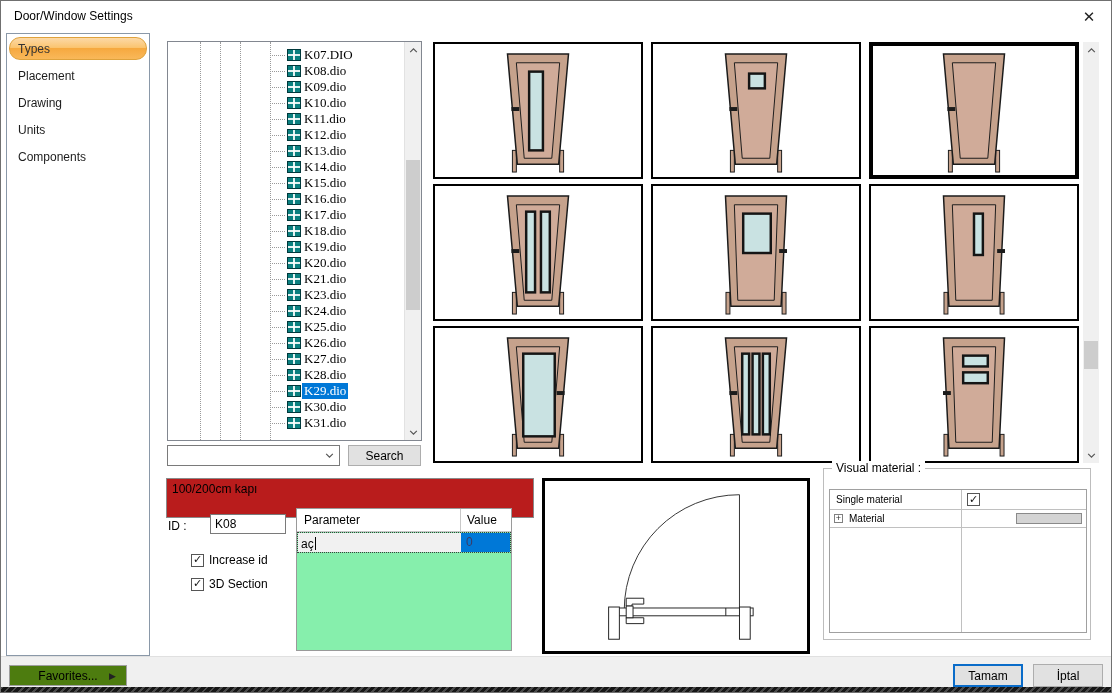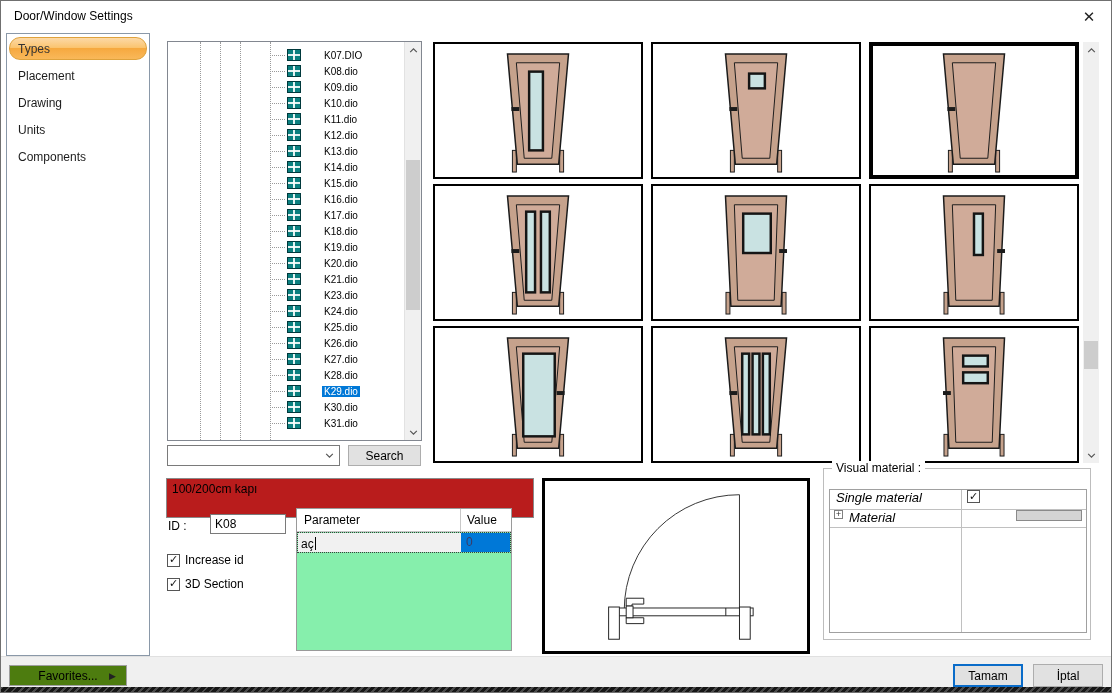--- a/index.html
+++ b/index.html
@@ -23,21 +23,21 @@
     background: linear-gradient(#fcd9a7 0%, #fbc571 45%, #f6a93f 50%, #f9b85a 100%);
     border:1px solid #dfa23c; color:#333; }
   
   .tree-panel { position:absolute; left:166px; top:40px; width:255px; height:400px;
     background:#fff; border:1px solid #828790; overflow:hidden; }
   .tree-guides { position:absolute; top:0; bottom:0; width:1px; border-left:1px dotted #9a9a9a; }
   .tree-rows { position:absolute; left:0; top:5px; right:18px; }
   .tree-row { position:relative; height:16px; display:flex; align-items:center; }
   .tree-connector { position:absolute; left:102px; top:8px; width:15px; border-top:1px dotted #9a9a9a; }
   .tree-icon { margin-left:119px; flex:0 0 auto; display:block; }
-  .tree-label { margin-left:21px; font-size:10px; padding:0 2px; white-space:nowrap; }
+  .tree-label { margin-left:1px; font-size:13px; padding:0 2px; white-space:nowrap;font-family:Liberation Serif, serif; }
   .tree-row.selected .tree-label { background:#0078d7; color:#fff; }
   
   .vscroll { position:absolute; background:#f0f0f0; }
   .vscroll .arrow { position:absolute; left:0; width:100%; height:16px; display:flex; align-items:center; justify-content:center; }
   .vscroll .thumb { position:absolute; left:1px; right:1px; background:#cdcdcd; }
   .tree-scroll { right:0; top:0; width:17px; height:398px; border-left:1px solid #e2e2e2; }
   .grid-scroll { left:1082px; top:41px; width:16px; height:421px; }
   .chev { width:9px; height:5px; }
   
   .combo { position:absolute; left:166px; top:444px; width:173px; height:21px;
@@ -51,21 +51,21 @@
     display:grid; grid-template-columns:repeat(3,210px); grid-template-rows:repeat(3,137px);
     column-gap:8px; row-gap:5px; }
   .door-cell { background:#fff; border:2px solid #000; display:flex; align-items:center; justify-content:center; }
   .door-cell.selected { border-width:4px; }
   
   .desc-box { position:absolute; left:165px; top:477px; width:368px; height:40px;
     border:1px solid #8a8a8a; padding:3px 0 0 5px; font-size:12px; background:#b91c1c; }
   .id-label { position:absolute; left:167px; top:518px; font-size:12px; }
   .id-field { position:absolute; left:209px; top:513px; width:76px; height:20px;
     border:1px solid #7a7a7a; font-size:12px; padding:0 4px; font-family:inherit; }
-  .cb-row { position:absolute; display:flex; align-items:center; gap:5px; font-size:12px; }
+  .cb-row { position:absolute; display:flex; align-items:center; gap:5px; font-size:12px;margin-left:24px; }
   .cb { width:13px; height:13px; background:#fff; border:1px solid #555;
     display:inline-flex; align-items:center; justify-content:center; font-size:11px; color:#111; }
   .cb.checked::after { content:"✓"; margin-top:-1px; }
   
   .param-table { position:absolute; left:295px; top:507px; width:216px; height:143px;
     border:1px solid #9a9a9a; background:#86efac;padding-left:44px; }
   .param-head { position:absolute; left:0; top:0; right:0; height:23px; background:#fff;
     border-bottom:1px solid #c8c8c8; }
   .param-head .col1 { position:absolute; left:7px; top:4px; }
   .param-head .col2 { position:absolute; left:170px; top:4px; }
@@ -78,21 +78,21 @@
   
   .plan-box { position:absolute; left:541px; top:477px; width:268px; height:176px;
     background:#fff; border:3px solid #000; display:flex; align-items:center; justify-content:center; }
   
   .vm-group { position:absolute; left:822px; top:467px; width:268px; height:172px;
     border:1px solid #bdbdbd; }
   .vm-legend { position:absolute; left:8px; top:-8px; background:#fff; padding:0 4px; font-size:12px;text-align:center; }
   .vm-table { position:absolute; left:5px; top:20px; width:258px; height:144px;
     border:1px solid #a0a0a0; background:#fff; }
   .vm-vline { position:absolute; left:131px; top:0; bottom:0; width:1px; background:#c0c0c0; }
-  .vm-row { position:absolute; left:0; right:0; display:flex; font-size:13px;font-style:italic; }
+  .vm-row { position:absolute; left:0; right:0; display:flex; align-items:center; font-size:10px; }
   .vm-row1 { top:0; height:20px; border-bottom:1px solid #c0c0c0; }
   .vm-row2 { top:20px; height:18px; border-bottom:1px solid #c0c0c0; }
   .plusbox { width:9px; height:9px; border:1px solid #808080; margin:0 6px 0 4px;
     display:inline-flex; align-items:center; justify-content:center; font-size:9px; line-height:7px; color:#333; }
   .plusbox::after { content:"+"; }
   .vm-check { position:absolute; left:137px; }
   .vm-swatch { position:absolute; right:4px; width:66px; height:11px; background:#d4d4d4; border:1px solid #8a8a8a; }
   
   .footer { position:absolute; left:0; right:0; bottom:5px; height:31px; background:#f0f0f0; border-top:1px solid #e0e0e0; }
   .fav-btn { position:absolute; left:8px; top:8px; width:118px; height:21px;

